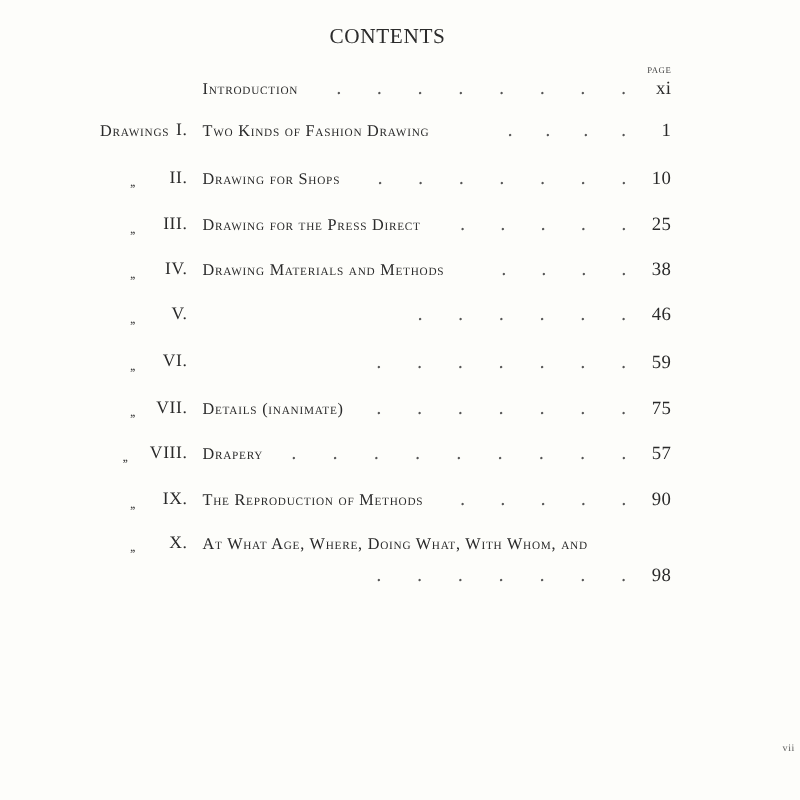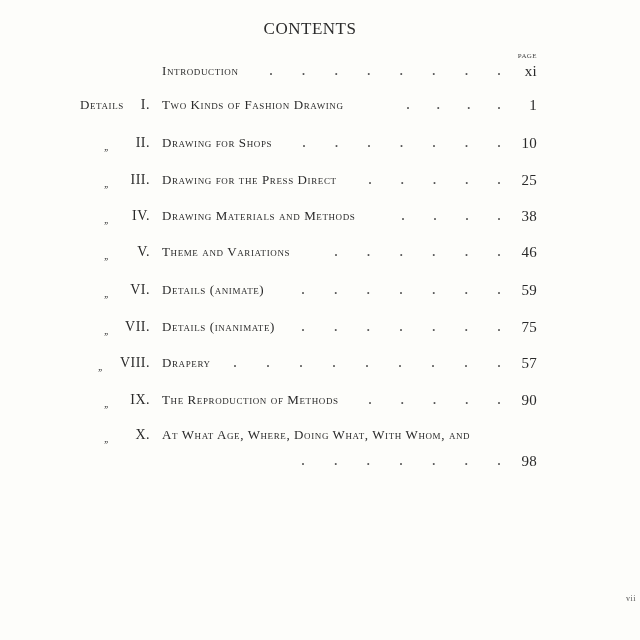--- a/index.html
+++ b/index.html
@@ -124,21 +124,21 @@
         <span>.</span>
         <span>.</span>
         <span>.</span>
         <span>.</span>
         <span>.</span>
       </span>
     <span class="pg">xi</span>
   </div>
 
   <div class="row" style="top:95px">
-    <span class="prefix">Details</span>
+    <span class="prefix">Drawings</span>
     <span class="numeral">I.</span>
     <span class="title">Two Kinds of Fashion Drawing</span>
     <span class="leaders" style="left:405px">
         <span>.</span>
         <span>.</span>
         <span>.</span>
         <span>.</span>
       </span>
     <span class="pg">1</span>
   </div>
@@ -182,36 +182,34 @@
         <span>.</span>
         <span>.</span>
         <span>.</span>
       </span>
     <span class="pg">38</span>
   </div>
 
   <div class="row" style="top:242px">
     <span class="ditto">,,</span>
     <span class="numeral">V.</span>
-    <span class="title">Theme and Variations</span>
     <span class="leaders" style="left:333px">
         <span>.</span>
         <span>.</span>
         <span>.</span>
         <span>.</span>
         <span>.</span>
         <span>.</span>
       </span>
     <span class="pg">46</span>
   </div>
 
   <div class="row" style="top:280px">
     <span class="ditto">,,</span>
     <span class="numeral">VI.</span>
-    <span class="title">Details (animate)</span>
     <span class="leaders" style="left:300px">
         <span>.</span>
         <span>.</span>
         <span>.</span>
         <span>.</span>
         <span>.</span>
         <span>.</span>
         <span>.</span>
       </span>
     <span class="pg">59</span>

